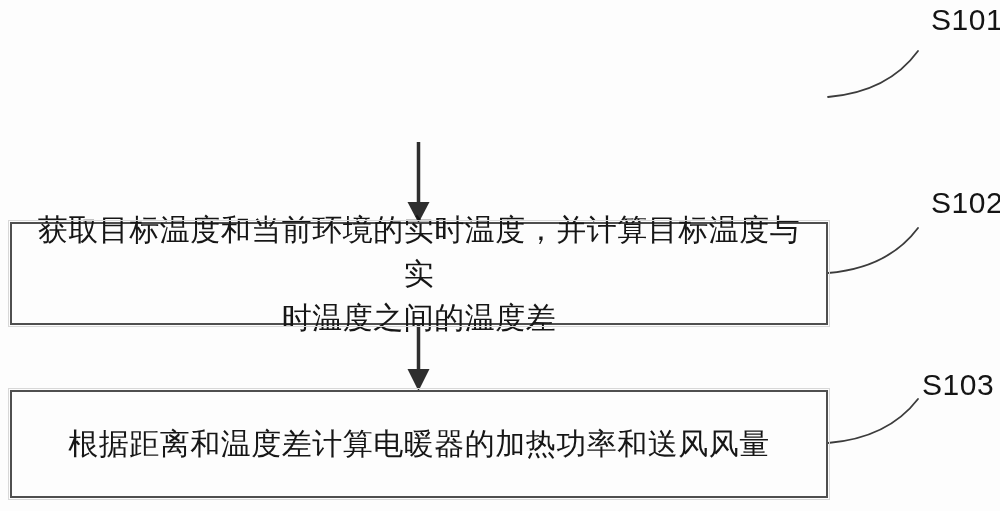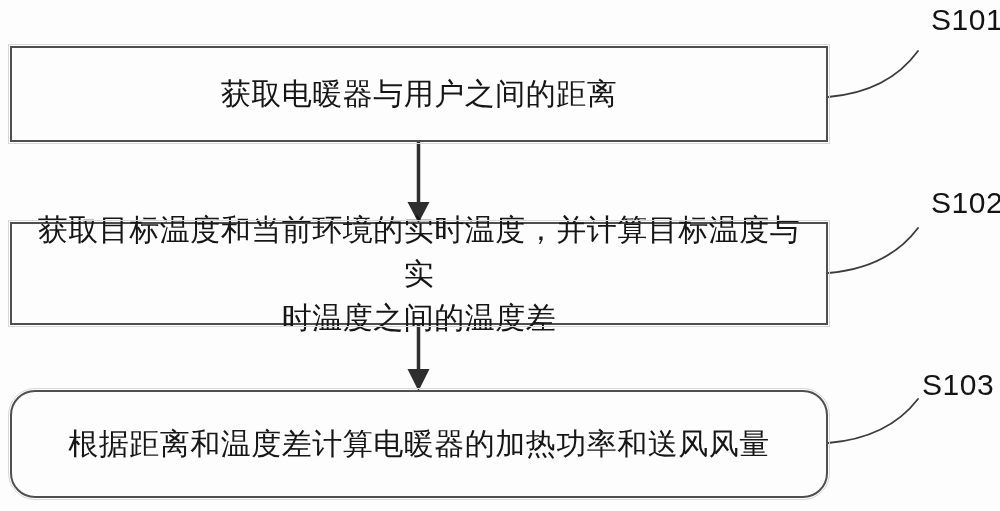--- a/index.html
+++ b/index.html
@@ -32,21 +32,21 @@
     outline: 1px solid #d8d8d8;
     outline-offset: 1px;
     background: #fdfdfd;
     display: flex;
     align-items: center;
     justify-content: center;
     padding: 0 14px;
   }
   .step-box.b1 { top: 46px;  height: 96px; }
   .step-box.b2 { top: 222px; height: 103px; justify-content: center; }
-  .step-box.b3 { top: 390px; height: 108px; border-radius: 25px; }
+  .step-box.b3 { top: 390px; height: 108px; }
   .step-text {
     font-size: 30px;
     line-height: 44px;
     color: #161616;
     text-align: center;
     white-space: pre-line;
     letter-spacing: 0.5px;
   }
   .step-label {
     position: absolute;
@@ -71,23 +71,20 @@
     <polygon points="407.5,202 429.5,202 418.5,223" fill="#2e2e2e"></polygon>
 
     <line x1="418.5" y1="325" x2="418.5" y2="372" stroke="#2e2e2e" stroke-width="3.5"></line>
     <polygon points="407.5,369 429.5,369 418.5,391" fill="#2e2e2e"></polygon>
 
     <path d="M 828 97 Q 888 92 918 51" fill="none" stroke="#3c3c3c" stroke-width="1.8" stroke-linecap="round"></path>
     <path d="M 828 273 Q 888 268 918 228" fill="none" stroke="#3c3c3c" stroke-width="1.8" stroke-linecap="round"></path>
     <path d="M 828 443 Q 888 438 918 399" fill="none" stroke="#3c3c3c" stroke-width="1.8" stroke-linecap="round"></path>
   </svg>
 
-  <div class="step-box b1">
-    <span class="step-text">获取电暖器与用户之间的距离</span>
-  </div>
 
   <div class="step-box b2">
     <span class="step-text">获取目标温度和当前环境的实时温度，并计算目标温度与实
 时温度之间的温度差</span>
   </div>
 
   <div class="step-box b3">
     <span class="step-text">根据距离和温度差计算电暖器的加热功率和送风风量</span>
   </div>
 

